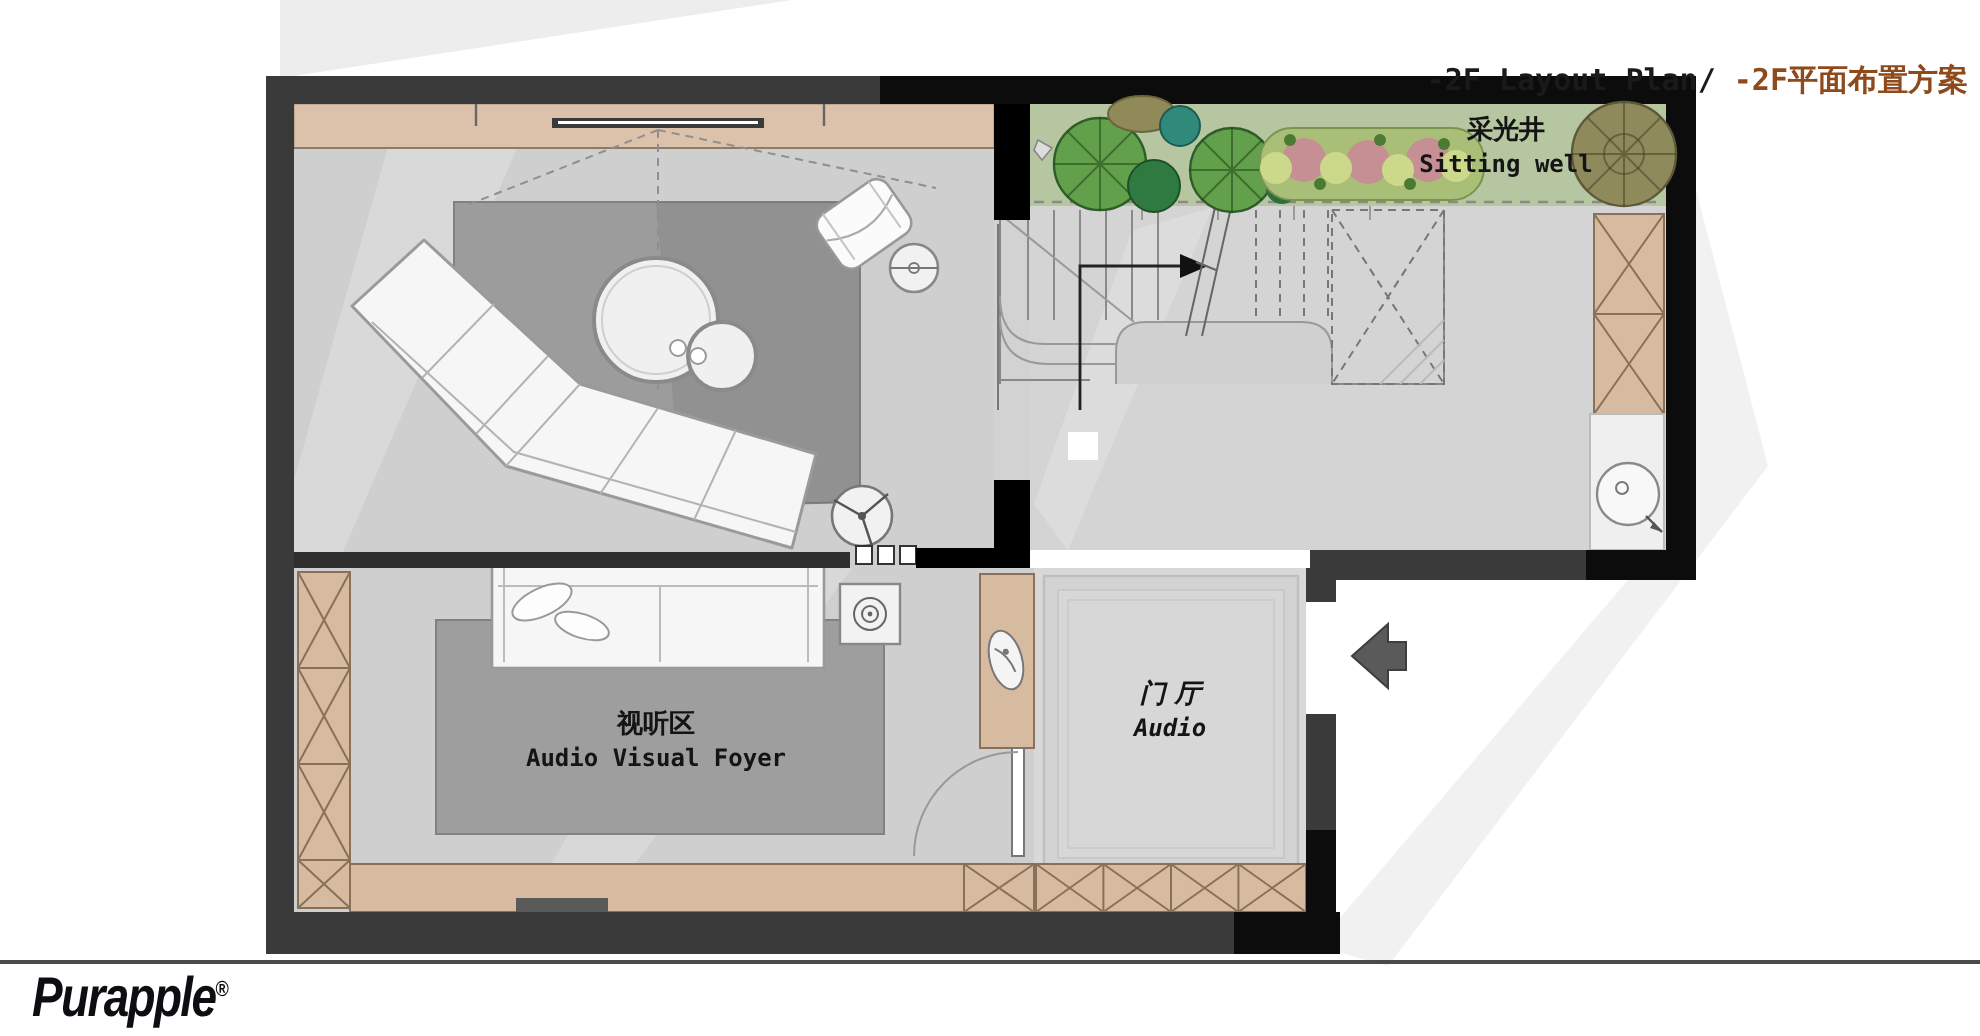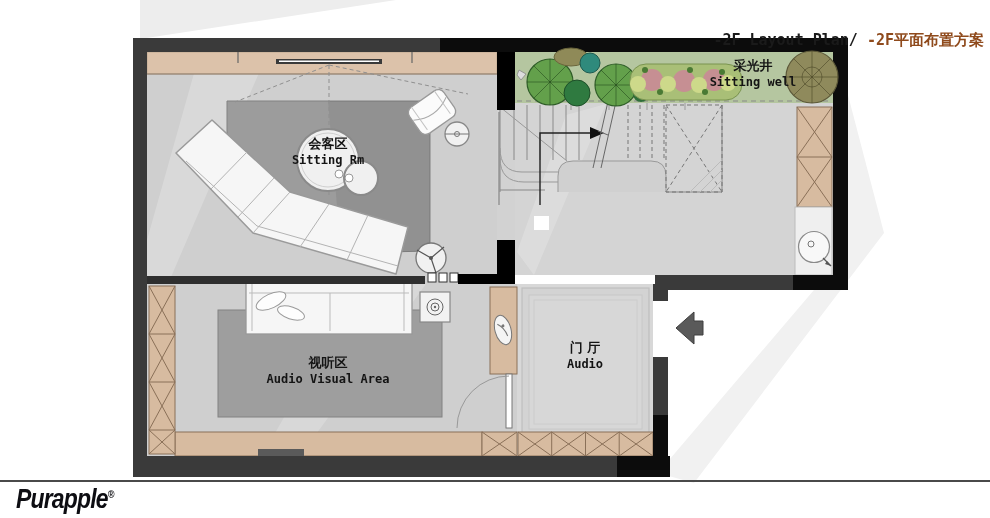--- a/index.html
+++ b/index.html
@@ -8,21 +8,21 @@
   svg{position:absolute;left:0;top:0;}
   .title{position:absolute;top:19px;right:6px;font-size:15px;font-weight:bold;white-space:nowrap;margin-top:12px;}
   .title .t-en{color:#1a1a1a;}
   .title .t-zh{color:#8f4a1c;}
   .room-label{position:absolute;transform:translateX(-50%);text-align:center;color:#141414;
               font-weight:bold;line-height:1.3;white-space:nowrap;}
   .room-label .zh{font-size:13px;display:block;font-family:"DejaVu Sans","Liberation Sans",sans-serif;font-weight:bold;}
   .room-label .en{font-size:12px;display:block;}
   .lbl-sitting{left:328px;top:136px;}
   .lbl-av{left:328px;top:355px;text-align:center;}
-  .lbl-foyer{left:585px;top:340px;}
+  .lbl-foyer{left:585px;top:340px;font-style:italic;}
   .lbl-well{left:753px;top:58px;text-align:center;}
   .sep-line{position:absolute;left:0;top:480px;width:990px;height:2px;background:#4a4a4a;}
   .logo{position:absolute;left:16px;top:483px;color:#0d0d12;font-family:"Liberation Sans","DejaVu Sans",sans-serif;
         font-weight:bold;font-style:italic;font-size:28px;letter-spacing:-1px;
         transform:scaleX(0.82);transform-origin:left top;white-space:nowrap;}
   .logo .reg{font-size:11px;vertical-align:10px;letter-spacing:0;}
 </style>
 </head>
 <body>
 
@@ -238,28 +238,24 @@
     </g>
   </g>
 
   <polygon points="676,328 694,312 694,321 703,321 703,335 694,335 694,344" fill="#5a5a5a" stroke="#3e3e3e" stroke-width="1"></polygon>
 </svg>
 
 <div class="title">
   <span class="t-en">-2F Layout Plan/ </span><span class="t-zh">-2F平面布置方案</span>
 </div>
 
-<div class="room-label lbl-sitting">
-  <span class="zh">会客区</span>
-  <span class="en">Sitting Rm</span>
-</div>
 
 <div class="room-label lbl-av">
   <span class="zh">视听区</span>
-  <span class="en">Audio Visual Area</span>
+  <span class="en">Audio Visual Foyer</span>
 </div>
 
 <div class="room-label lbl-foyer">
   <span class="zh">门 厅</span>
   <span class="en">Audio</span>
 </div>
 
 <div class="room-label lbl-well">
   <span class="zh">采光井</span>
   <span class="en">Sitting well</span>

